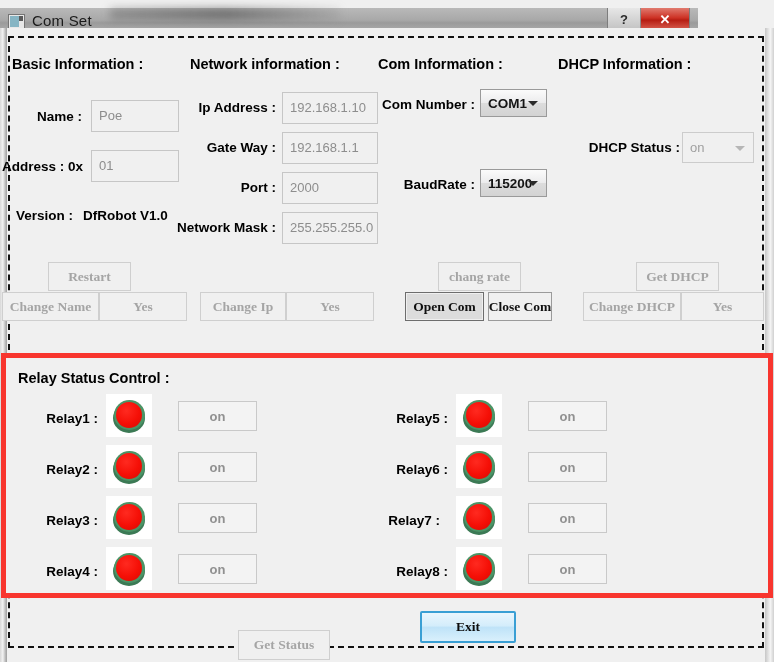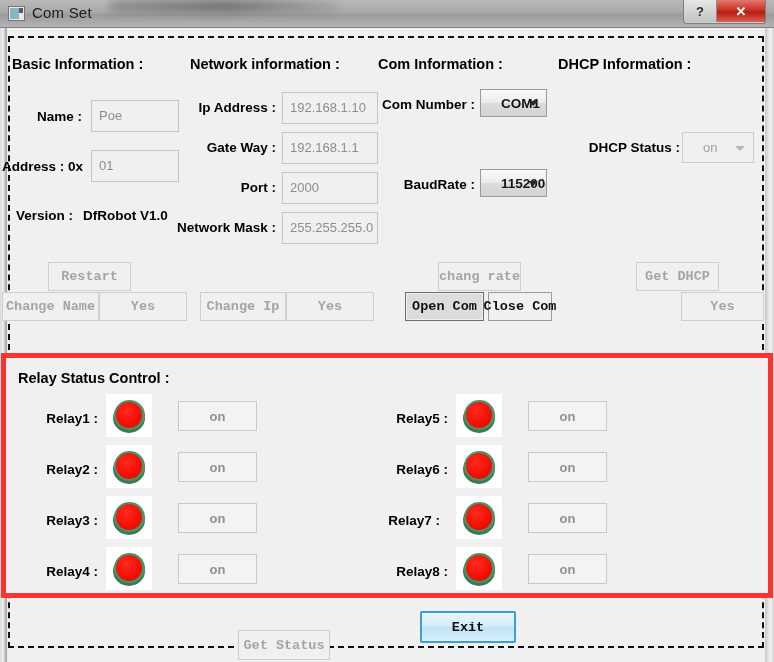--- a/index.html
+++ b/index.html
@@ -19,22 +19,22 @@
     position: relative;
     width: 774px;
     height: 662px;
     background: #f0f0f0;
     box-sizing: border-box;
   }
 
   
   #titlebar {
     position: absolute;
-    left: 0; top: 0;
-    width: 774px;
+    left: 0; top: 8px;
+    width: 698px;
     height: 28px;
     background: linear-gradient(to bottom, #b9b9b9 0%, #a8a8a8 45%, #9b9b9b 55%, #b4b4b4 100%);
     border-bottom: 1px solid #7f7f7f;
     box-sizing: border-box;
   }
   #titlebar .tb-blur {
     position: absolute;
     left: 110px; top: 0px;
     width: 230px; height: 12px;
     background: linear-gradient(to right, rgba(80,80,80,.35), rgba(60,60,60,.55), rgba(120,120,120,.15));
@@ -182,21 +182,21 @@
     position: absolute;
     height: 28px;
     box-sizing: border-box;
     border: 1px solid #9a9a9a;
     background: linear-gradient(to bottom, #fbfbfb 0%, #ececed 48%, #dcdcdc 52%, #d3d3d3 100%);
     font-size: 13.5px;
     font-weight: bold;
     color: #141414;
     display: flex;
     align-items: center;
-    padding-left: 20px;
+    padding-left: 7px;
   }
   .combo .arrow {
     position: absolute;
     right: 8px;
     top: 50%;
     margin-top: -2px;
     width: 0; height: 0;
     border-left: 5px solid transparent;
     border-right: 5px solid transparent;
     border-top: 5px solid #2a2a2a;
@@ -212,21 +212,21 @@
     border-top-color: #b6b6b6;
   }
 
   
   .btn {
     position: absolute;
     height: 29px;
     box-sizing: border-box;
     border: 1px solid #cfcfcf;
     background: #f0f0f0;
-    font-family: Liberation Mono, monospace;
+    font-family: Liberation Serif, serif;
     font-size: 13.5px;
     font-weight: bold;
     color: #a5a5a5;
     display: flex;
     align-items: center;
     justify-content: center;
     white-space: nowrap;
   }
   .btn.enabled {
     color: #101010;
@@ -394,20 +394,21 @@
 
       <div class="btn" style="left:626px; top:224px; width:83px;">Get DHCP</div>
       <div class="btn" style="left:89px; top:254px; width:88px;">Yes</div>
 
       <div class="btn" style="left:190px; top:254px; width:86px;">Change Ip</div>
       <div class="btn" style="left:276px; top:254px; width:88px;">Yes</div>
 
       <div class="btn focused" style="left:395px; top:254px; width:79px;">Open Com</div>
       <div class="btn enabled" style="left:478px; top:254px; width:64px;">Close Com</div>
 
+      <div class="btn" style="left:573px; top:254px; width:98px;">Change DHCP</div>
       <div class="btn" style="left:671px; top:254px; width:83px;">Yes</div>
 
       <div class="btn" style="left:228px; top:592px; width:92px; height:30px;">Get Status</div>
       <div class="btn default-blue" style="left:410px; top:573px; width:96px; height:32px;">Exit</div>
 
     </div>
 
     <div id="relay-panel">
       <div id="relay-title">Relay Status Control :</div>
 

